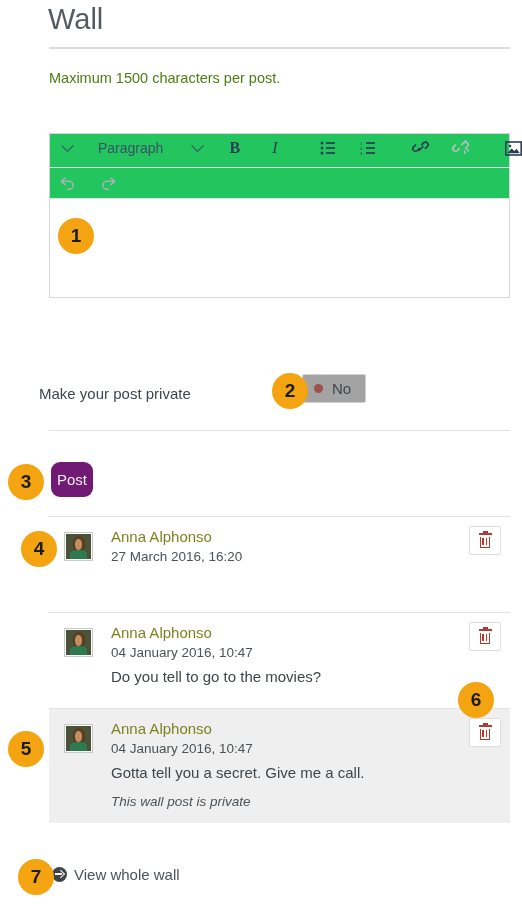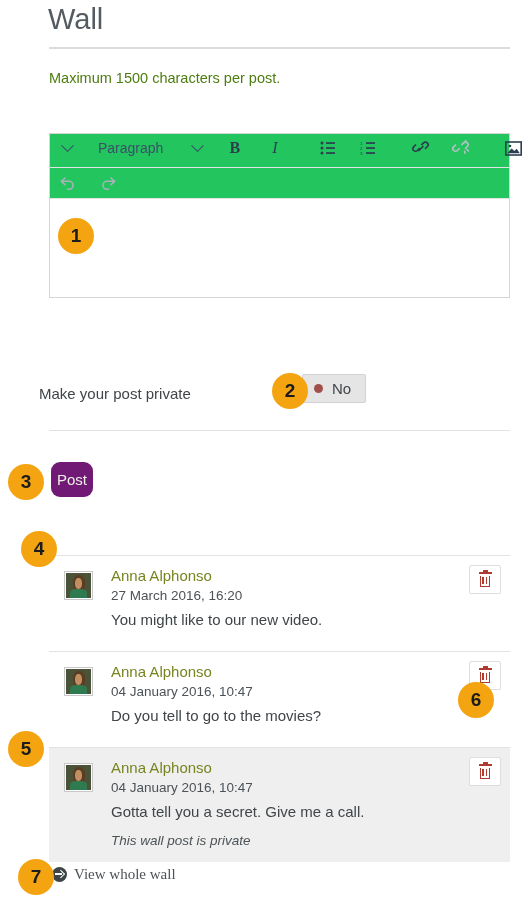--- a/index.html
+++ b/index.html
@@ -147,21 +147,21 @@
     color: #3f4549;
   }
   .switch {
     position: absolute;
     left: 263px;
     top: -4px;
     display: flex;
     align-items: center;
     gap: 9px;
     border: 1px solid #d2d2d2;
-    background: #e5e5e5;
+    background: #a3a3a3;
     border-radius: 2px;
     padding: 5px 14px 5px 11px;
     cursor: pointer;
   }
   .switch-dot {
     width: 9px; height: 9px;
     border-radius: 50%;
     background: #a0504a;
     display: inline-block;
   }
@@ -190,21 +190,20 @@
     padding: 9px 6px;
     cursor: pointer;
   }
 
   
   .wall-list {
     position: absolute;
     left: 49px;
     top: 516px;
     width: 461px;
-    margin-top: 39px;
   }
   .wall-post {
     position: relative;
     border-top: 1px solid #e2e2e2;
     padding: 10px 0 11px 0;
     min-height: 96px;
   }
   .wall-post.private {
     background: #efefef;
     border-top: 1px solid #e2e2e2;
@@ -322,21 +321,20 @@
 
   
   .whole-wall-row {
     position: absolute;
     left: 52px;
     top: 866px;
     display: flex;
     align-items: center;
     gap: 7px;
     cursor: pointer;
-    font-family: Liberation Serif, serif;
   }
   .arrow-circle {
     width: 15px; height: 15px;
     border-radius: 50%;
     background: #3e4547;
     position: relative;
     flex: none;
   }
   .arrow-circle:before {
     content: "";
@@ -490,21 +488,20 @@
       <div class="avatar">
         <div class="avatar-art">
           <span class="hair"></span>
           <span class="face"></span>
           <span class="body"></span>
         </div>
       </div>
       <div class="inner">
         <div class="post-author">Anna Alphonso</div>
         <div class="post-date">27 March 2016, 16:20</div>
-        <div class="post-text">You might like to our new video.</div>
       </div>
       <div class="delete-btn">
         <span class="trash">
           <span class="handle"></span>
             <span class="lid"></span>
             <span class="can"></span>
         </span>
       </div>
     </div>
 

